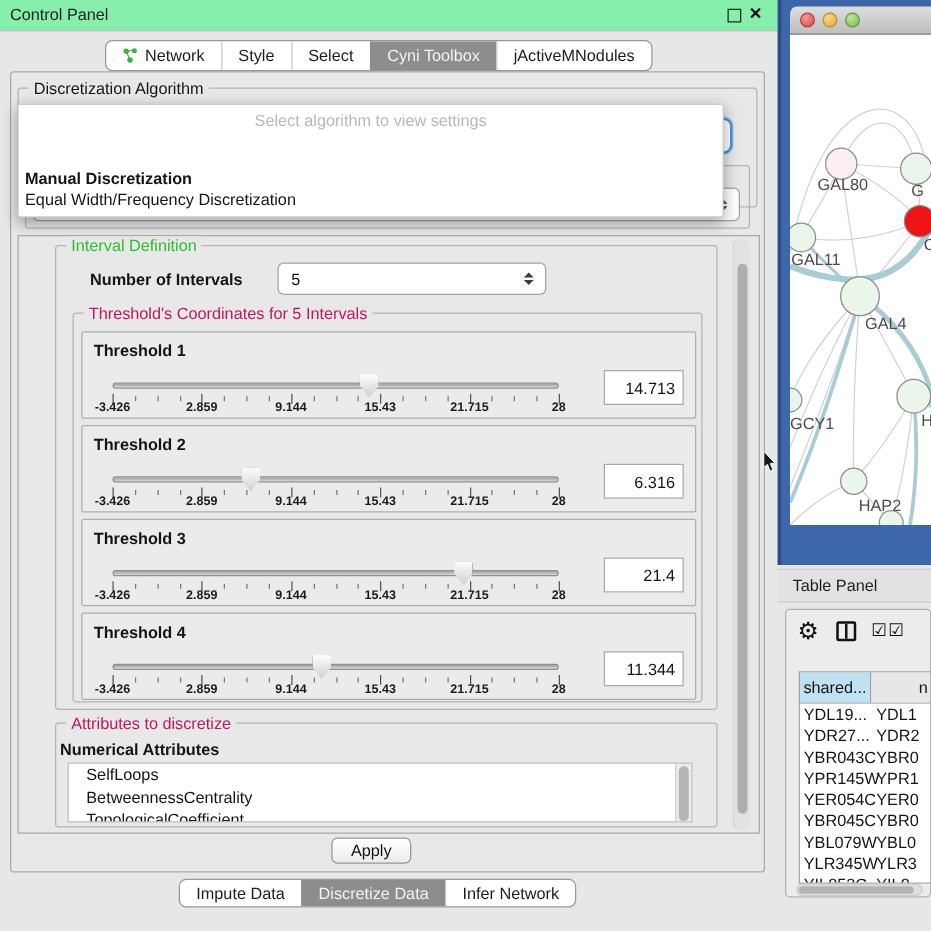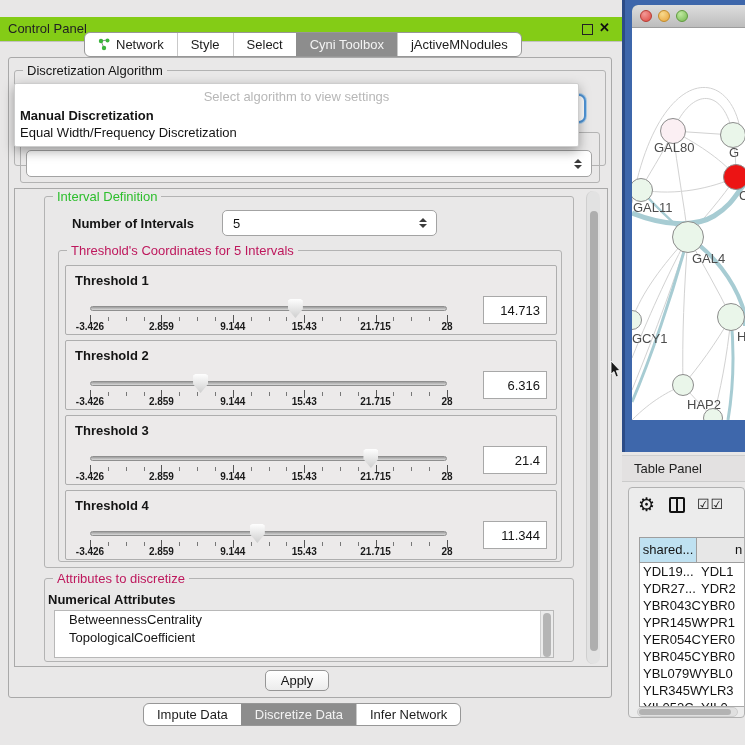--- a/index.html
+++ b/index.html
@@ -3,22 +3,22 @@
 <meta charset="utf-8">
 <style>
   * { box-sizing: border-box; }
   html,body { margin:0; padding:0; }
   body {
     width:745px; height:745px; position:relative; overflow:hidden;
     background:#e8e7e7; font-family:"Liberation Sans", sans-serif;
     font-size:13px; color:#141414;
   }
   
-  .titlebar { position:absolute; left:0; top:17px; width:622px; height:25px;
-    background:#84cc16; border-bottom:1px solid #c2c2c2; }
+  .titlebar { position:absolute; left:0; top:0; width:622px; height:25px;
+    background:#86efac; border-bottom:1px solid #c2c2c2; }
   .titlebar .t { position:absolute; left:8px; top:4px; font-size:13px; color:#222; }
   .float-btn { position:absolute; left:582px; top:7px; width:11px; height:11px;
     border:1.5px solid #222; background:transparent; }
   .close-btn { position:absolute; left:599px; top:3px; font-size:13px; font-weight:bold; color:#111; }
 
   .seg { position:absolute; display:flex; height:25px; background:#fff;
     border:1px solid #979797; border-radius:6px; overflow:hidden; align-items:stretch; }
   .seg .tab { display:flex; align-items:center; gap:5px; padding:0 13px;
     border-left:1px solid #c9c9c9; color:#1c1c1c; cursor:default; white-space:nowrap; }
   .seg .tab:first-child { border-left:none; }
@@ -42,21 +42,21 @@
   .combo .spin i { width:0; height:0; border-left:4px solid transparent; border-right:4px solid transparent; }
   .combo .spin i.up   { border-bottom:4px solid #3c3c3c; }
   .combo .spin i.down { border-top:4px solid #3c3c3c; }
   .combo-focus { border:2px solid #4f94d6; box-shadow:0 0 0 1px #a9cdeb; border-radius:7px; }
 
   .popup { position:absolute; left:14px; top:83px; width:565px; z-index:40;
     background:#fff; border:1px solid #cdcdcd; border-radius:2px;
     box-shadow:0 4px 12px rgba(0,0,0,.35); padding:3px 0 5px 0; }
   .popup .ph { text-align:center; color:#b7b7b7; padding:2px 0 3px 0; }
   .popup .item { padding:1px 5px; }
-  .popup .item.bold { font-weight:bold; }
+  .popup .item.bold { font-weight:bold;margin-top:27px; }
 
   .main-panel { position:absolute; left:14px; top:188px; width:594px; height:479px;
     border:1px solid #a9a9a9; background:#e9e8e8; }
   .vscroll { position:absolute; left:586px; top:191px; width:14px; height:473px;
     background:#e2e2e2; border-left:1px solid #cfcfcf; border-radius:7px; }
   .vscroll .thumb { position:absolute; left:3px; top:20px; width:8px; height:440px;
     background:#aeaeae; border-radius:4px; }
 
   .noi-label { position:absolute; left:72px; top:216px; font-weight:bold; }
 
@@ -365,20 +365,21 @@
       </div>
       <div class="val-box">11.344</div>
     </div>
   </div>
 
 <div class="group" style="left:44px;top:578px;width:530px;height:84px;">
   <span class="group-label lbl-blue">Attributes to discretize</span>
 </div>
 <div class="attr-title">Numerical Attributes</div>
 <div class="attr-list" id="attr-list">
+  <div class="item">SelfLoops</div>
     <div class="item">BetweennessCentrality</div>
     <div class="item">TopologicalCoefficient</div>
     <div class="attr-scroll">
       <div class="thumb"></div>
     </div>
 </div>
 
 <div class="apply-btn">Apply</div>
 
 <div class="seg seg-bottom" style="height:23px;">

